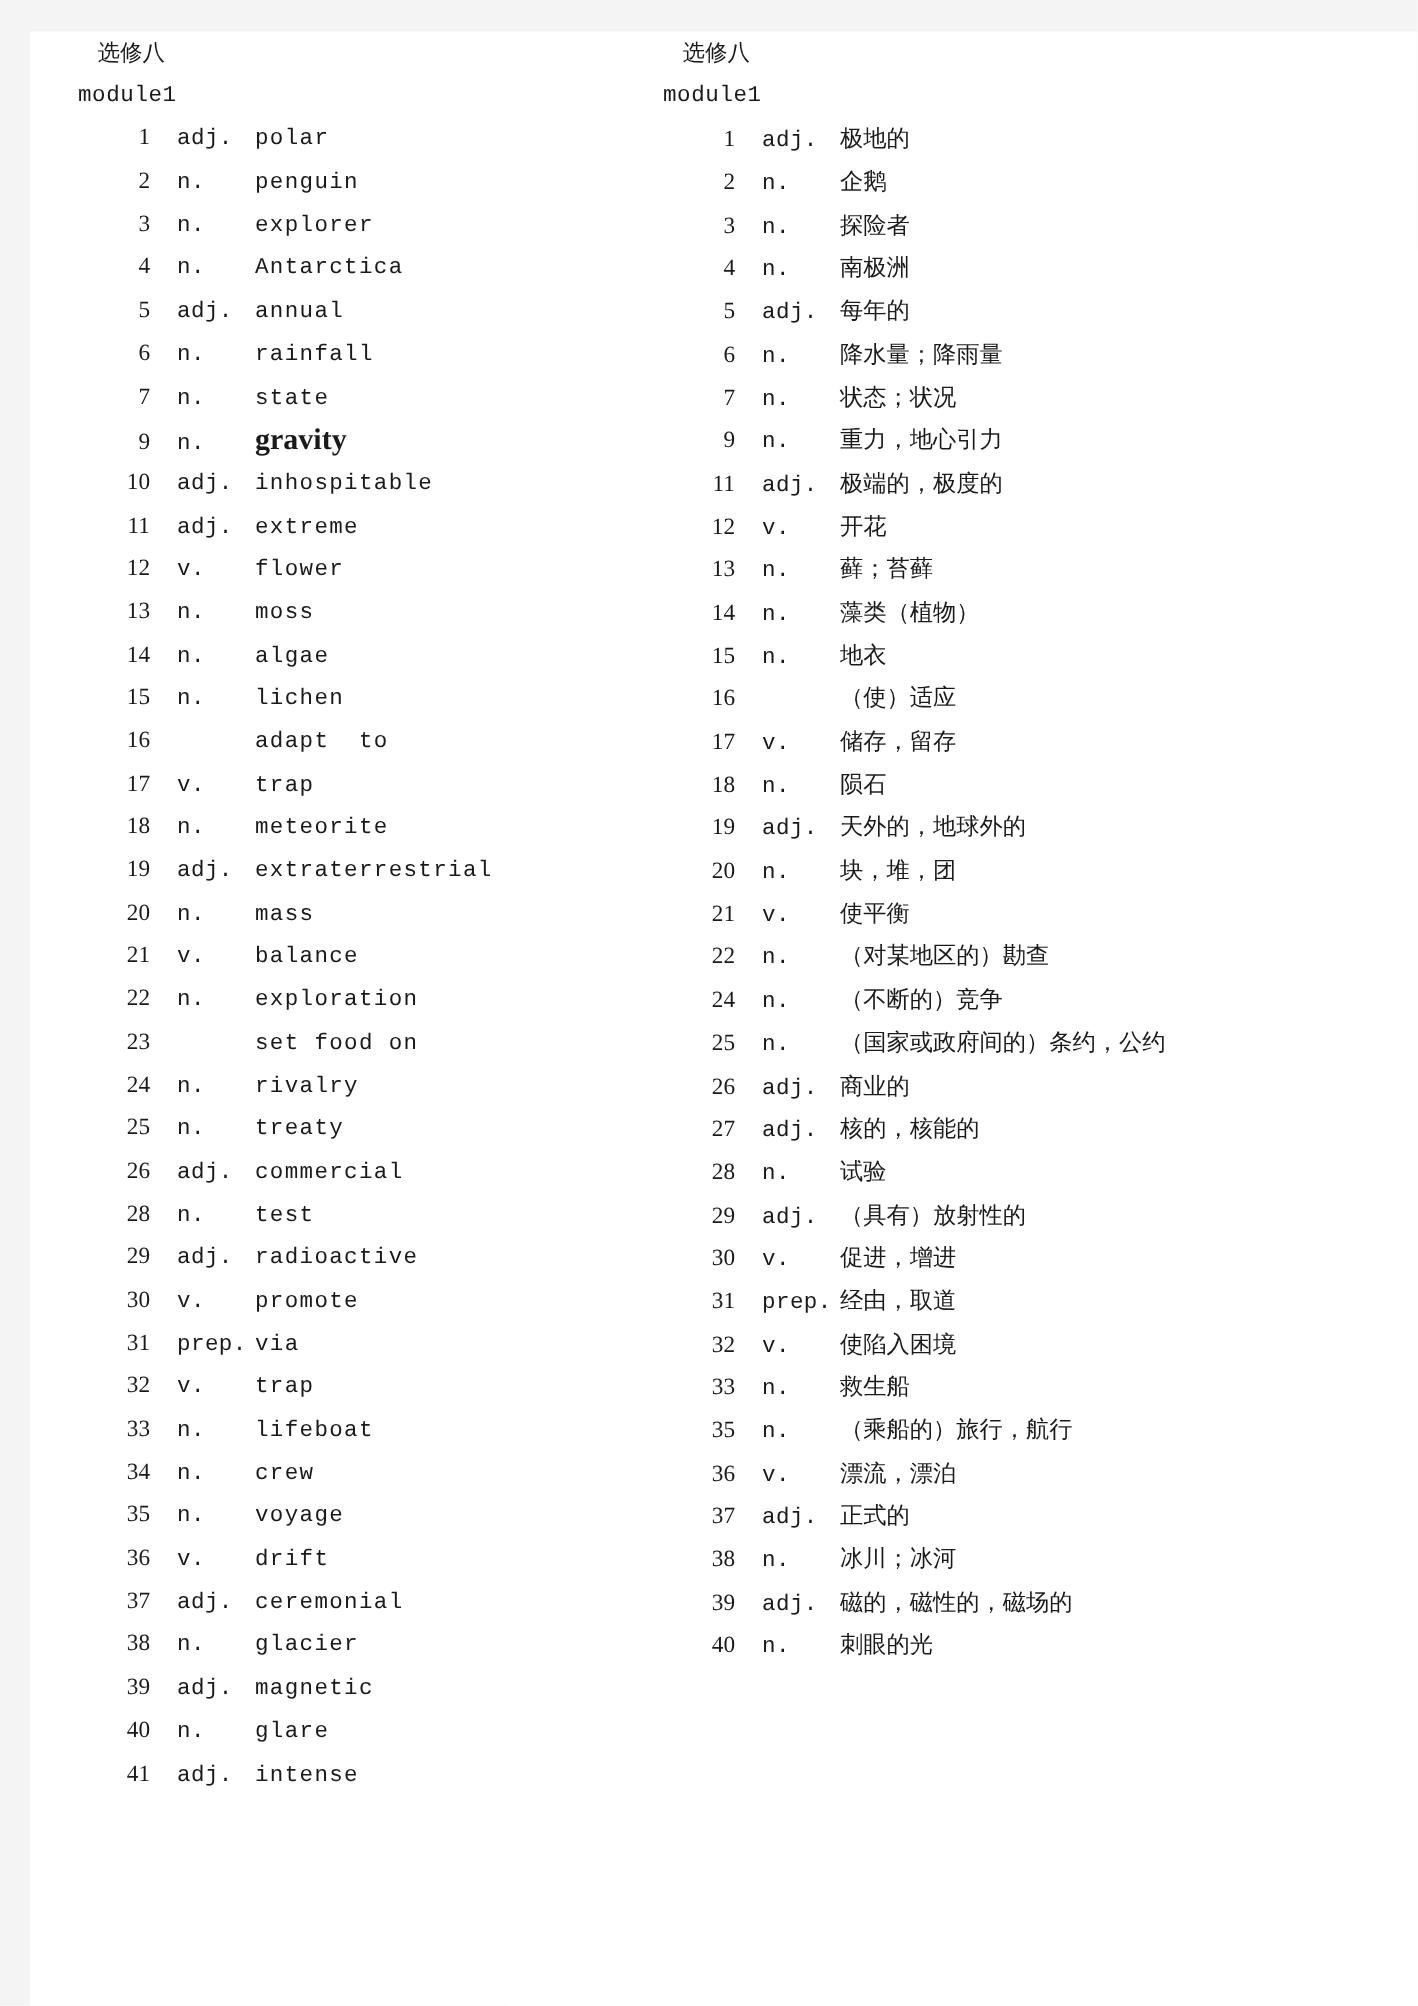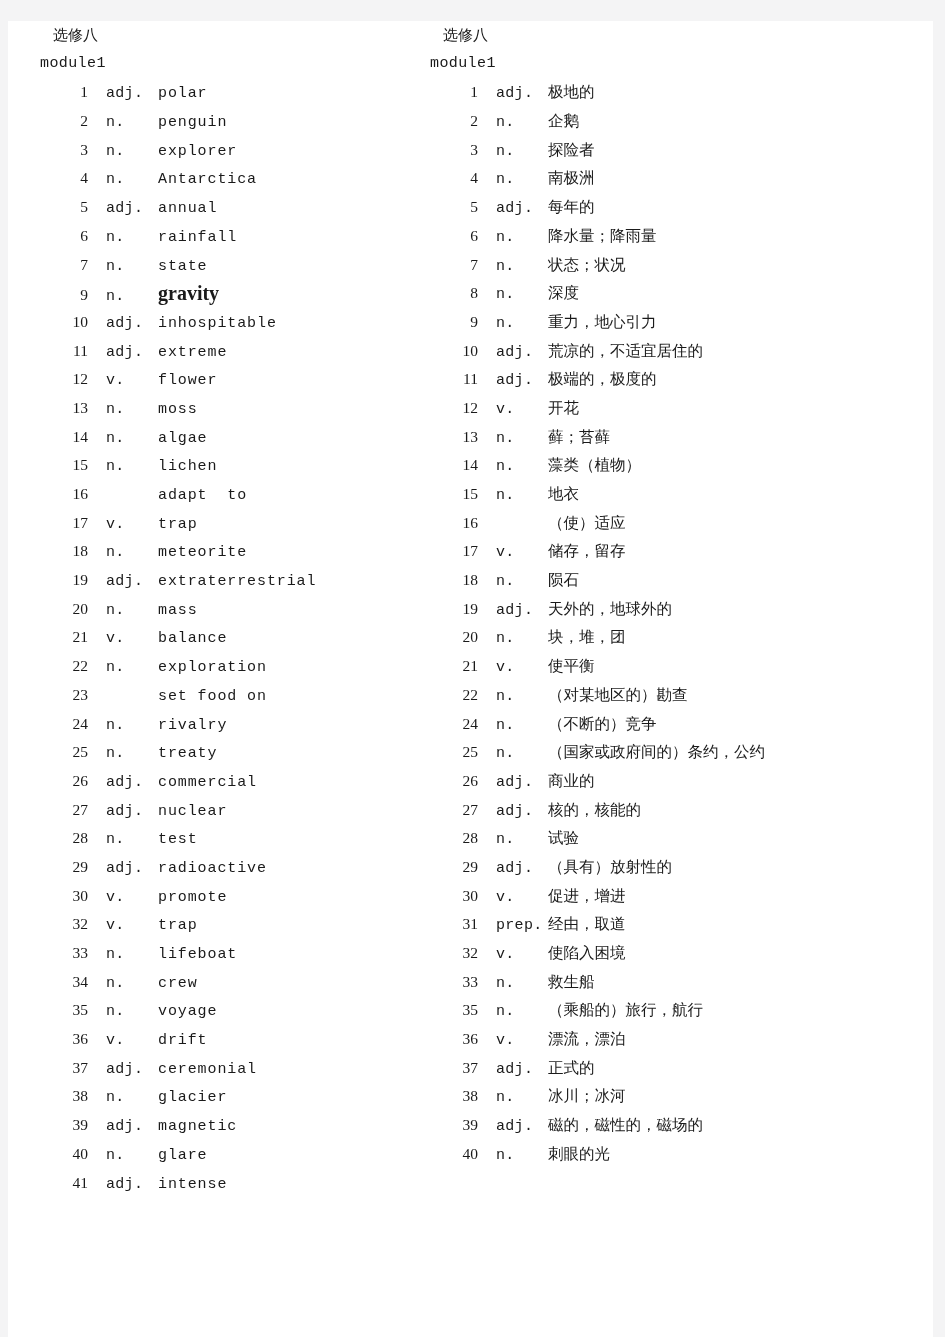--- a/index.html
+++ b/index.html
@@ -12,21 +12,21 @@
     width: 945px;
     height: 1337px;
     background: #f4f4f5;
     font-family: "Liberation Mono", "DejaVu Sans Mono", monospace;
     overflow: hidden;
   }
 
   
   #page {
     position: absolute;
-    left: 8px;
+    left: 20px;
     top: 21px;
     width: 925px;
     height: 1316px;
     background: #ffffff;
   }
 
   .sheet-inner {
     position: relative;
     width: 100%;
     height: 100%;
@@ -136,24 +136,24 @@
           <div class="row"><span class="c-num">17</span><span class="c-pos">v.</span><span class="c-word">trap</span></div>
           <div class="row"><span class="c-num">18</span><span class="c-pos">n.</span><span class="c-word">meteorite</span></div>
           <div class="row"><span class="c-num">19</span><span class="c-pos">adj.</span><span class="c-word">extraterrestrial</span></div>
           <div class="row"><span class="c-num">20</span><span class="c-pos">n.</span><span class="c-word">mass</span></div>
           <div class="row"><span class="c-num">21</span><span class="c-pos">v.</span><span class="c-word">balance</span></div>
           <div class="row"><span class="c-num">22</span><span class="c-pos">n.</span><span class="c-word">exploration</span></div>
           <div class="row"><span class="c-num">23</span><span class="c-pos"></span><span class="c-word">set food on</span></div>
           <div class="row"><span class="c-num">24</span><span class="c-pos">n.</span><span class="c-word">rivalry</span></div>
           <div class="row"><span class="c-num">25</span><span class="c-pos">n.</span><span class="c-word">treaty</span></div>
           <div class="row"><span class="c-num">26</span><span class="c-pos">adj.</span><span class="c-word">commercial</span></div>
-          <div class="row"><span class="c-num">27</span><span class="c-pos">adj.</span><span class="c-word">nuclear</span></div>
           <div class="row"><span class="c-num">28</span><span class="c-pos">n.</span><span class="c-word">test</span></div>
           <div class="row"><span class="c-num">29</span><span class="c-pos">adj.</span><span class="c-word">radioactive</span></div>
           <div class="row"><span class="c-num">30</span><span class="c-pos">v.</span><span class="c-word">promote</span></div>
+          <div class="row"><span class="c-num">31</span><span class="c-pos">prep.</span><span class="c-word">via</span></div>
           <div class="row"><span class="c-num">32</span><span class="c-pos">v.</span><span class="c-word">trap</span></div>
           <div class="row"><span class="c-num">33</span><span class="c-pos">n.</span><span class="c-word">lifeboat</span></div>
           <div class="row"><span class="c-num">34</span><span class="c-pos">n.</span><span class="c-word">crew</span></div>
           <div class="row"><span class="c-num">35</span><span class="c-pos">n.</span><span class="c-word">voyage</span></div>
           <div class="row"><span class="c-num">36</span><span class="c-pos">v.</span><span class="c-word">drift</span></div>
           <div class="row"><span class="c-num">37</span><span class="c-pos">adj.</span><span class="c-word">ceremonial</span></div>
           <div class="row"><span class="c-num">38</span><span class="c-pos">n.</span><span class="c-word">glacier</span></div>
           <div class="row"><span class="c-num">39</span><span class="c-pos">adj.</span><span class="c-word">magnetic</span></div>
           <div class="row"><span class="c-num">40</span><span class="c-pos">n.</span><span class="c-word">glare</span></div>
           <div class="row"><span class="c-num">41</span><span class="c-pos">adj.</span><span class="c-word">intense</span></div>
@@ -164,23 +164,21 @@
       <div class="col-head head-title">选修八</div>
       <div class="col-head head-module">module1</div>
       <div class="rows" id="rows-zh">
           <div class="row"><span class="c-num">1</span><span class="c-pos">adj.</span><span class="c-def">极地的</span></div>
           <div class="row"><span class="c-num">2</span><span class="c-pos">n.</span><span class="c-def">企鹅</span></div>
           <div class="row"><span class="c-num">3</span><span class="c-pos">n.</span><span class="c-def">探险者</span></div>
           <div class="row"><span class="c-num">4</span><span class="c-pos">n.</span><span class="c-def">南极洲</span></div>
           <div class="row"><span class="c-num">5</span><span class="c-pos">adj.</span><span class="c-def">每年的</span></div>
           <div class="row"><span class="c-num">6</span><span class="c-pos">n.</span><span class="c-def">降水量；降雨量</span></div>
           <div class="row"><span class="c-num">7</span><span class="c-pos">n.</span><span class="c-def">状态；状况</span></div>
-          <div class="row"><span class="c-num">8</span><span class="c-pos">n.</span><span class="c-def">深度</span></div>
           <div class="row"><span class="c-num">9</span><span class="c-pos">n.</span><span class="c-def">重力，地心引力</span></div>
-          <div class="row"><span class="c-num">10</span><span class="c-pos">adj.</span><span class="c-def">荒凉的，不适宜居住的</span></div>
           <div class="row"><span class="c-num">11</span><span class="c-pos">adj.</span><span class="c-def">极端的，极度的</span></div>
           <div class="row"><span class="c-num">12</span><span class="c-pos">v.</span><span class="c-def">开花</span></div>
           <div class="row"><span class="c-num">13</span><span class="c-pos">n.</span><span class="c-def">藓；苔藓</span></div>
           <div class="row"><span class="c-num">14</span><span class="c-pos">n.</span><span class="c-def">藻类（植物）</span></div>
           <div class="row"><span class="c-num">15</span><span class="c-pos">n.</span><span class="c-def">地衣</span></div>
           <div class="row"><span class="c-num">16</span><span class="c-pos"></span><span class="c-def">（使）适应</span></div>
           <div class="row"><span class="c-num">17</span><span class="c-pos">v.</span><span class="c-def">储存，留存</span></div>
           <div class="row"><span class="c-num">18</span><span class="c-pos">n.</span><span class="c-def">陨石</span></div>
           <div class="row"><span class="c-num">19</span><span class="c-pos">adj.</span><span class="c-def">天外的，地球外的</span></div>
           <div class="row"><span class="c-num">20</span><span class="c-pos">n.</span><span class="c-def">块，堆，团</span></div>

